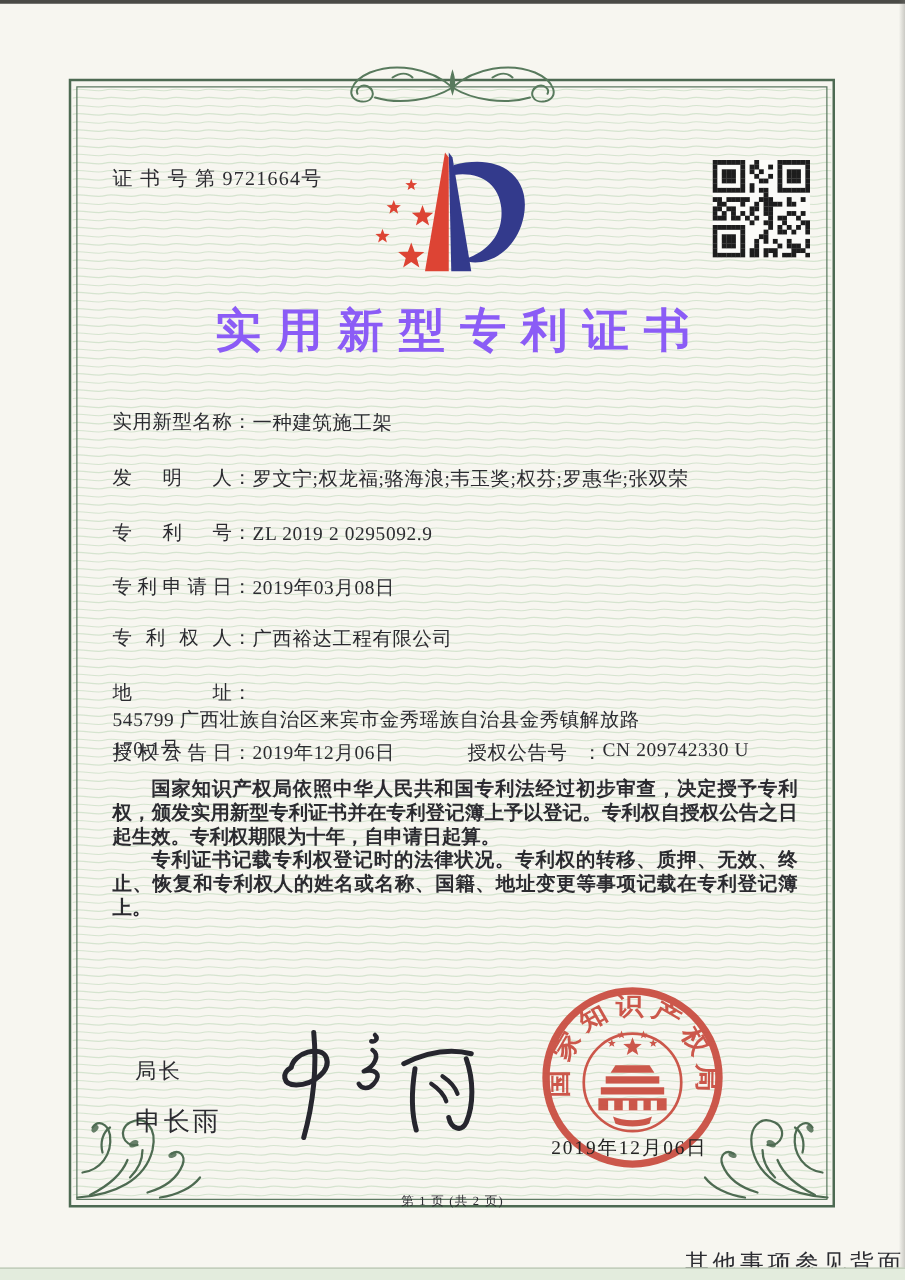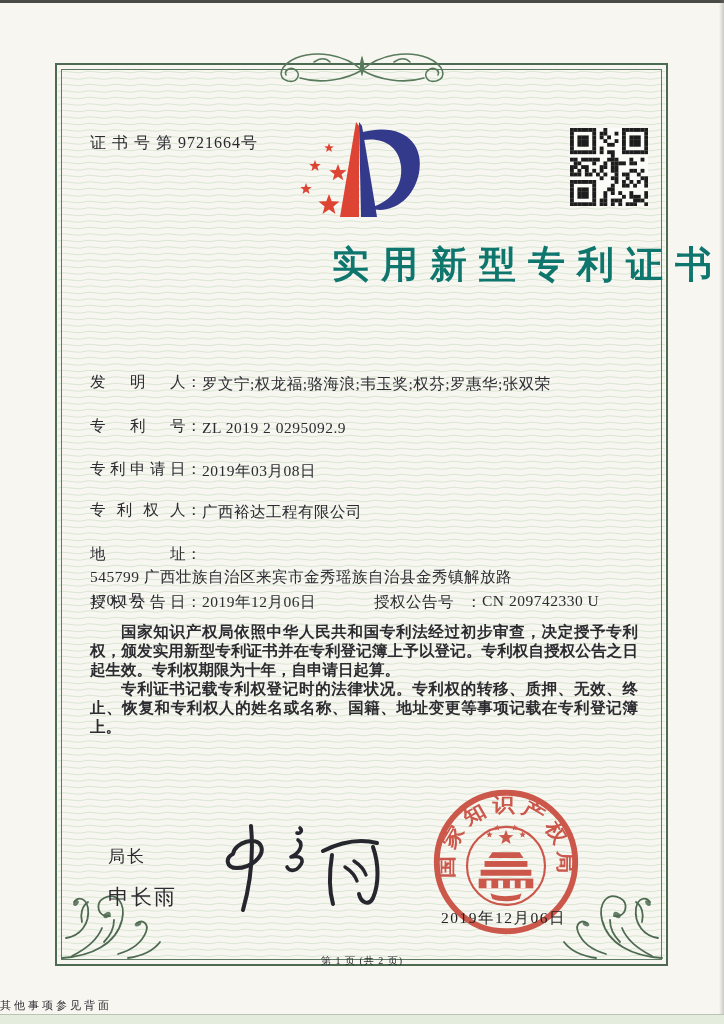--- a/index.html
+++ b/index.html
@@ -27,43 +27,43 @@
 
   .content{position:absolute;left:0;top:16px;width:724px;height:1024px;z-index:3;}
 
   .cert-no{position:absolute;left:90px;top:117px;font-size:16px;letter-spacing:1px;}
   .cert-no .sp{letter-spacing:6px;}
 
   .logo{position:absolute;left:293px;top:100px;}
   .qr{position:absolute;left:570px;top:112px;}
 
   .doc-title{
-    position:absolute;left:0;top:224px;width:724px;text-align:right;
-    font-size:37px;font-weight:bold;letter-spacing:12px;text-indent:12px;color:#0f766e;
+    position:absolute;left:0;top:224px;width:724px;text-align:center;
+    font-size:37px;font-weight:bold;letter-spacing:12px;text-indent:12px;color:#8b5cf6;
   }
 
   .row{position:absolute;left:90px;width:550px;font-size:15.5px;letter-spacing:.5px;}
   .flabel{display:inline-block;width:96px;text-align:justify;text-align-last:justify;vertical-align:top;}
   .colon{display:inline-block;width:16px;vertical-align:top;}
   .fvalue{display:inline-block;width:430px;vertical-align:top;line-height:23px;}
   .pair2{position:absolute;left:284px;top:0;white-space:nowrap;}
   .pair2 .flabel{width:80px;margin-right:12px;}
 
   .paras{position:absolute;left:90px;top:606px;width:548px;font-size:15.5px;line-height:19px;text-align:justify;font-weight:bold;}
   .paras p{margin:0;text-indent:2em;}
 
   .signer-title{position:absolute;left:108px;top:829px;font-size:17px;letter-spacing:2px;}
   .signer-name{position:absolute;left:108px;top:867px;font-size:21px;letter-spacing:2px;}
   .signature{position:absolute;left:205px;top:800px;}
 
   .seal{position:absolute;left:428px;top:768px;z-index:3;opacity:.93;}
   .seal-date{position:absolute;left:441px;top:892px;font-size:15.5px;letter-spacing:1.5px;color:#232323;z-index:4;}
 
   .page-info{position:absolute;left:0;top:938px;width:724px;text-align:center;font-size:10px;letter-spacing:1px;}
-  .back-note{position:absolute;left:0;top:982px;width:724px;text-align:left;font-size:11px;letter-spacing:3px;}
+  .back-note{position:absolute;left:0;top:982px;width:724px;text-align:right;font-size:19px;letter-spacing:3px;}
 </style>
 </head>
 <body>
 
 <div class="scan-edge-top"></div>
 <div class="scan-edge-right"></div>
 <div class="scan-edge-bottom"></div>
 
 <svg id="guilloche" width="607" height="897">
     <path d="M0 6.0 c 7 -2.4, 19 2.4, 26 0 c 7 -2.4, 19 2.4, 26 0 c 7 -2.4, 19 2.4, 26 0 c 7 -2.4, 19 2.4, 26 0 c 7 -2.4, 19 2.4, 26 0 c 7 -2.4, 19 2.4, 26 0 c 7 -2.4, 19 2.4, 26 0 c 7 -2.4, 19 2.4, 26 0 c 7 -2.4, 19 2.4, 26 0 c 7 -2.4, 19 2.4, 26 0 c 7 -2.4, 19 2.4, 26 0 c 7 -2.4, 19 2.4, 26 0 c 7 -2.4, 19 2.4, 26 0 c 7 -2.4, 19 2.4, 26 0 c 7 -2.4, 19 2.4, 26 0 c 7 -2.4, 19 2.4, 26 0 c 7 -2.4, 19 2.4, 26 0 c 7 -2.4, 19 2.4, 26 0 c 7 -2.4, 19 2.4, 26 0 c 7 -2.4, 19 2.4, 26 0 c 7 -2.4, 19 2.4, 26 0 c 7 -2.4, 19 2.4, 26 0 c 7 -2.4, 19 2.4, 26 0 c 7 -2.4, 19 2.4, 26 0" stroke="#c9dec4" stroke-width="0.9" fill="none" opacity="0.75"></path>
@@ -486,20 +486,23 @@
         <rect x="48.29" y="74.29" width="3.86" height="3.86"></rect>
         <rect x="55.71" y="74.29" width="3.86" height="3.86"></rect>
         <rect x="59.43" y="74.29" width="3.86" height="3.86"></rect>
         <rect x="63.14" y="74.29" width="3.86" height="3.86"></rect>
         <rect x="74.29" y="74.29" width="3.86" height="3.86"></rect>
       </g>
   </svg>
 
   <div class="doc-title">实用新型专利证书</div>
 
+  <div class="row" style="top:311px">
+    <span class="flabel">实用新型名称</span><span class="colon">：</span><span class="fvalue">一种建筑施工架</span>
+  </div>
   <div class="row" style="top:356px">
     <span class="flabel">发明人</span><span class="colon">：</span><span class="fvalue">罗文宁;权龙福;骆海浪;韦玉奖;权芬;罗惠华;张双荣</span>
   </div>
   <div class="row" style="top:400px">
     <span class="flabel">专利号</span><span class="colon">：</span><span class="fvalue">ZL 2019 2 0295092.9</span>
   </div>
   <div class="row" style="top:443px">
     <span class="flabel">专利申请日</span><span class="colon">：</span><span class="fvalue">2019年03月08日</span>
   </div>
   <div class="row" style="top:484px">

